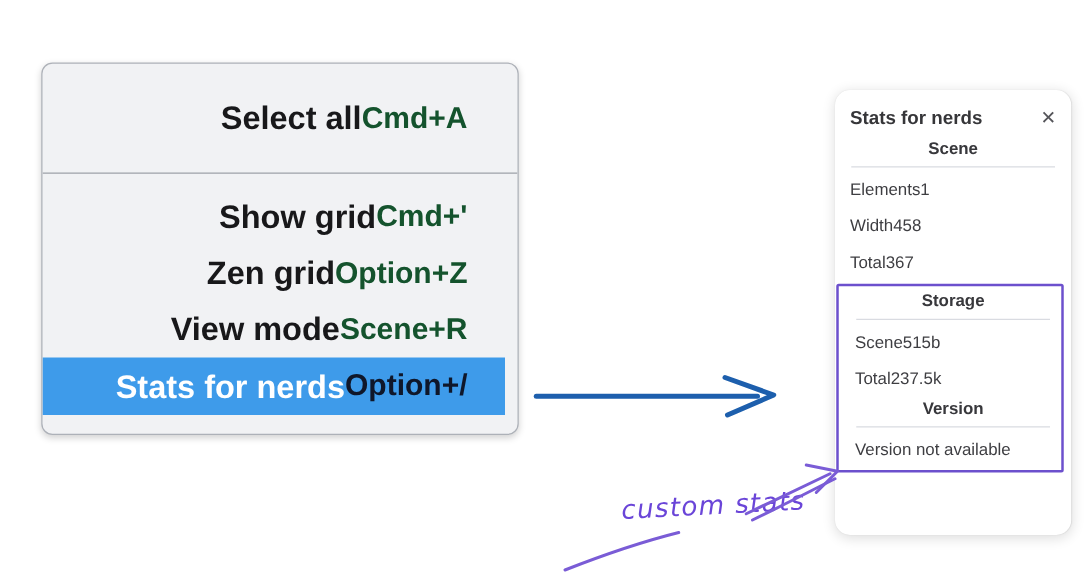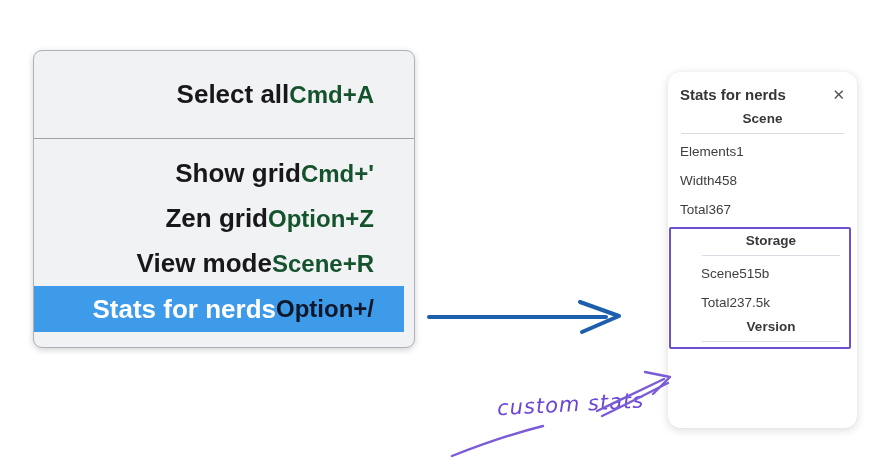--- a/index.html
+++ b/index.html
@@ -48,21 +48,21 @@
     color:#38383c; margin-top:8px; }
   .panel > .section:first-of-type .sec-heading { margin-top:22px; }
   .sec-divider { height:1px; background:#d9dbe1; margin:7px 1px 3px; }
   .stat-row { display:flex; justify-content:flex-start; align-items:center;
     height:29px; }
   .stat-label { color:#3e3e42; }
   .stat-value { color:#3e3e42; }
 
   .purple-box {
     border:2px solid #6c50cd; border-radius:2px;
-    margin:3px -6px 0 -11px; padding:2px 8px 2px 30px;
+    margin:3px -6px 0 -11px; padding:2px 8px 2px 13px;
   }
   .purple-box .sec-heading { margin-top:2px; }
   .purple-box .section + .section .sec-heading { }
   .version-note { height:29px; display:flex; align-items:center;
     white-space:nowrap; color:#3e3e42; }
 
   
   .annotation-text {
     position:absolute; left:497px; top:392px; width:160px;
     font-family:"DejaVu Sans", sans-serif; font-style:italic;
@@ -139,20 +139,21 @@
           <span class="stat-value">515b</span>
         </div>
         <div class="stat-row">
           <span class="stat-label">Total</span>
           <span class="stat-value">237.5k</span>
         </div>
       </div>
       <div class="section">
         <div class="sec-heading">Version</div>
         <div class="sec-divider"></div>
+        <div class="version-note">Version not available</div>
       </div>
     </div>
   </div>
 
   <div class="annotation-text">custom stats</div>
   <svg class="annotation-arrows" width="250" height="101" viewBox="0 0 250 101">
     <path d="M12 96 C40 85, 75 73, 103 66" stroke="#7a5cd6" stroke-width="2.4" fill="none" stroke-linecap="round"></path>
     <path d="M157 51 C180 40, 205 28, 224 19" stroke="#7a5cd6" stroke-width="2.4" fill="none" stroke-linecap="round"></path>
     <path d="M162 56 C185 45, 208 33, 228 23" stroke="#7a5cd6" stroke-width="2.4" fill="none" stroke-linecap="round"></path>
     <path d="M205 12 L230 17 L213 34" stroke="#7a5cd6" stroke-width="2.4" fill="none" stroke-linecap="round" stroke-linejoin="round"></path>

